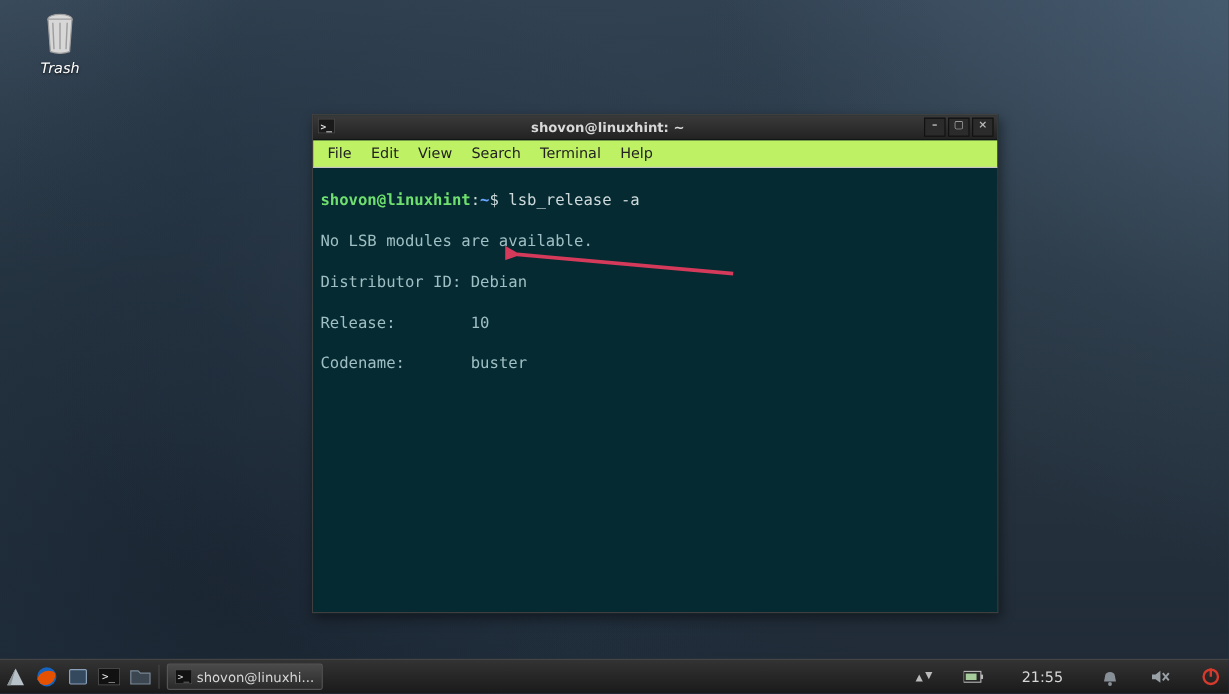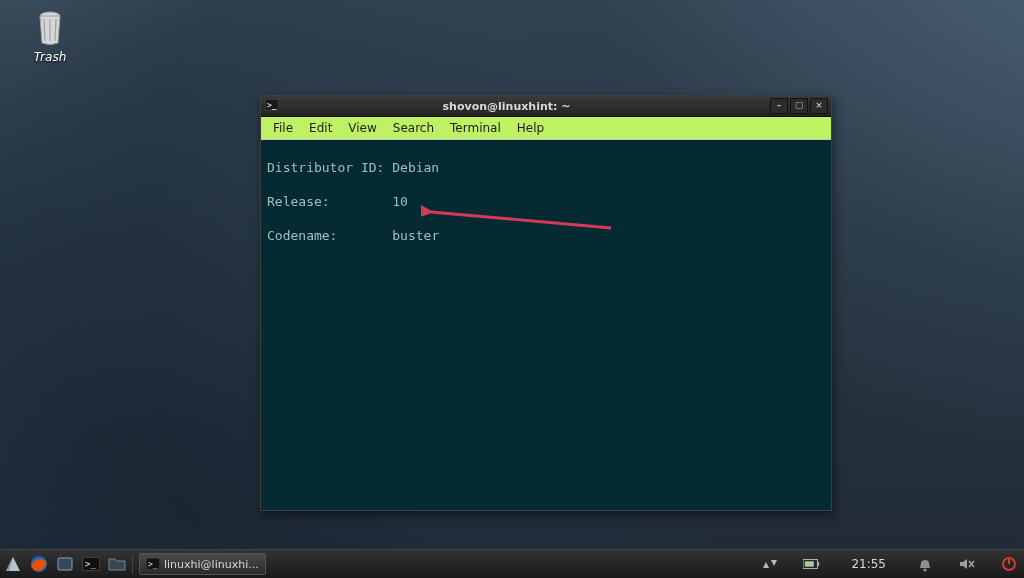--- a/index.html
+++ b/index.html
@@ -250,20 +250,22 @@
   <div class="menubar">
     <span class="menu-item">File</span>
     <span class="menu-item">Edit</span>
     <span class="menu-item">View</span>
     <span class="menu-item">Search</span>
     <span class="menu-item">Terminal</span>
     <span class="menu-item">Help</span>
   </div>
 
   <div class="terminal-body">
+<div class="term-line"><span class="term-green">shovon@linuxhint</span><span class="term-text">:</span><span class="term-blue">~</span><span class="term-text">$</span><span class="term-text"> </span><span class="term-text">lsb_release -a</span></div>
+<div class="term-line">No LSB modules are available.</div>
 <div class="term-line"><span>Distributor ID:</span> <span>Debian</span></div>
 <div class="term-line"><span>Release:</span>        <span>10</span></div>
 <div class="term-line"><span>Codename:</span>       <span>buster</span></div>
 
     
     <svg class="annotation-arrow" style="left:160px; top:58px;" width="200" height="40">
       <defs>
         <marker id="ahead" markerWidth="12" markerHeight="12" refX="2" refY="6" orient="auto">
           <path d="M12 1 L1 6 L12 11 Z" fill="#d63a5b"></path>
         </marker>
@@ -302,21 +304,21 @@
       <path d="M1 3 L7 3 L9 5 L17 5 L17 14 L1 14 Z" fill="#3b4650" stroke="#788896"></path>
     </svg>
   </div>
   <div class="divider"></div>
 
   <div class="task-button">
     <svg width="14" height="12" viewBox="0 0 14 12" class="ico">
       <rect x="0" y="0" width="14" height="12" fill="#111" stroke="#555"></rect>
       <text x="2" y="9" font-size="8" fill="#ddd" font-family="monospace">&gt;_</text>
     </svg>
-    <span class="task-label">linuxhi@linuxhi...</span>
+    <span class="task-label">shovon@linuxhi...</span>
   </div>
 
   <div class="spacer"></div>
 
   <div class="tray">
     <div class="tray-item">
       <svg width="16" height="16" viewBox="0 0 16 16" class="ico">
         <polygon points="1,12 7,12 4,6" fill="#bbb"></polygon>
         <polygon points="9,4 15,4 12,10" fill="#bbb"></polygon>
       </svg>

